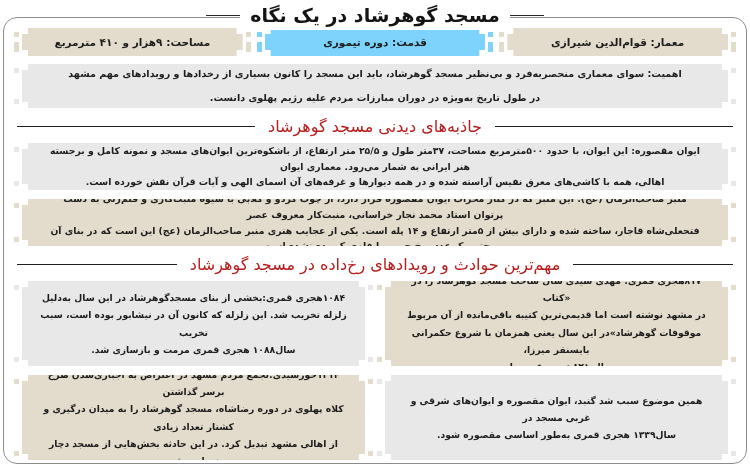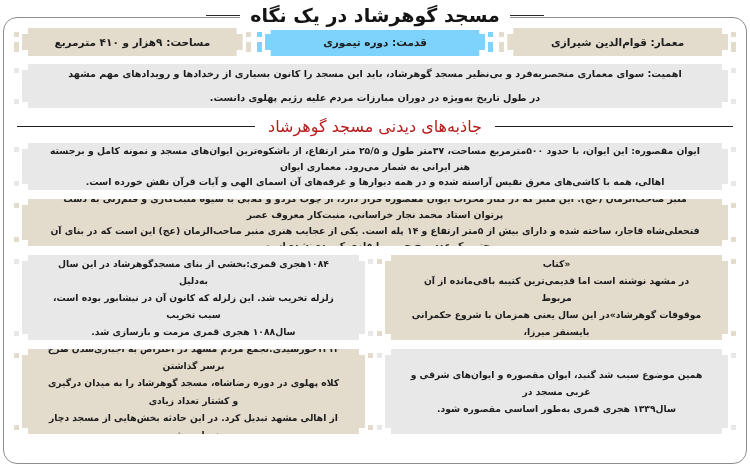--- a/index.html
+++ b/index.html
@@ -186,21 +186,21 @@
     display: grid;
     grid-template-columns: 1fr 1fr;
     gap: 9px 20px;
     padding: 0 9px;
   }
   .event { height: 85px; }
   .event .nbox-body {
     flex-direction: column;
     justify-content: center;
     text-align: center;
-    padding: 0 24px;
+    padding: 0 16px;
     font-size: 9.2px;
     line-height: 1.85;
     font-weight: bold;
     color: #1d1d1d;
   }
   .event .nbox-body p { margin: 0; }
 </style>
 </head>
 <body>
 
@@ -287,20 +287,25 @@
           <span class="dot dot-tr"></span>
           <span class="dot dot-br"></span>
           <div class="nbox-body">
             <p>منبر صاحب‌الزمان (عج): این منبر که در کنار محراب ایوان مقصوره قرار دارد، از چوب گردو و گلابی با شیوه منبت‌کاری و قلم‌زنی به دست پرتوان استاد محمد نجار خراسانی، منبت‌کار معروف عصر</p>
             <p>فتحعلی‌شاه قاجار، ساخته شده و دارای بیش از ۵متر ارتفاع و ۱۴ پله است. یکی از عجایب هنری منبر صاحب‌الزمان (عج) این است که در بنای آن حتی یک عدد میخ چوبی یا فلزی کوبیده نشده است.</p>
           </div>
         </div>
 
       </div>
 
+      <div class="section-head">
+        <span class="rule"></span>
+        <span class="label">مهم‌ترین حوادث و رویدادهای رخ‌داده در مسجد گوهرشاد</span>
+        <span class="rule"></span>
+      </div>
 
       <div class="events">
 
         <div class="event nbox beige">
           <span class="dot dot-tl"></span>
           <span class="dot dot-bl"></span>
           <span class="dot dot-tr"></span>
           <span class="dot dot-br"></span>
           <div class="nbox-body">
             <p>۸۱۷هجری قمری: مهدی سیدی سال ساخت مسجد گوهرشاد را در «کتاب</p>

